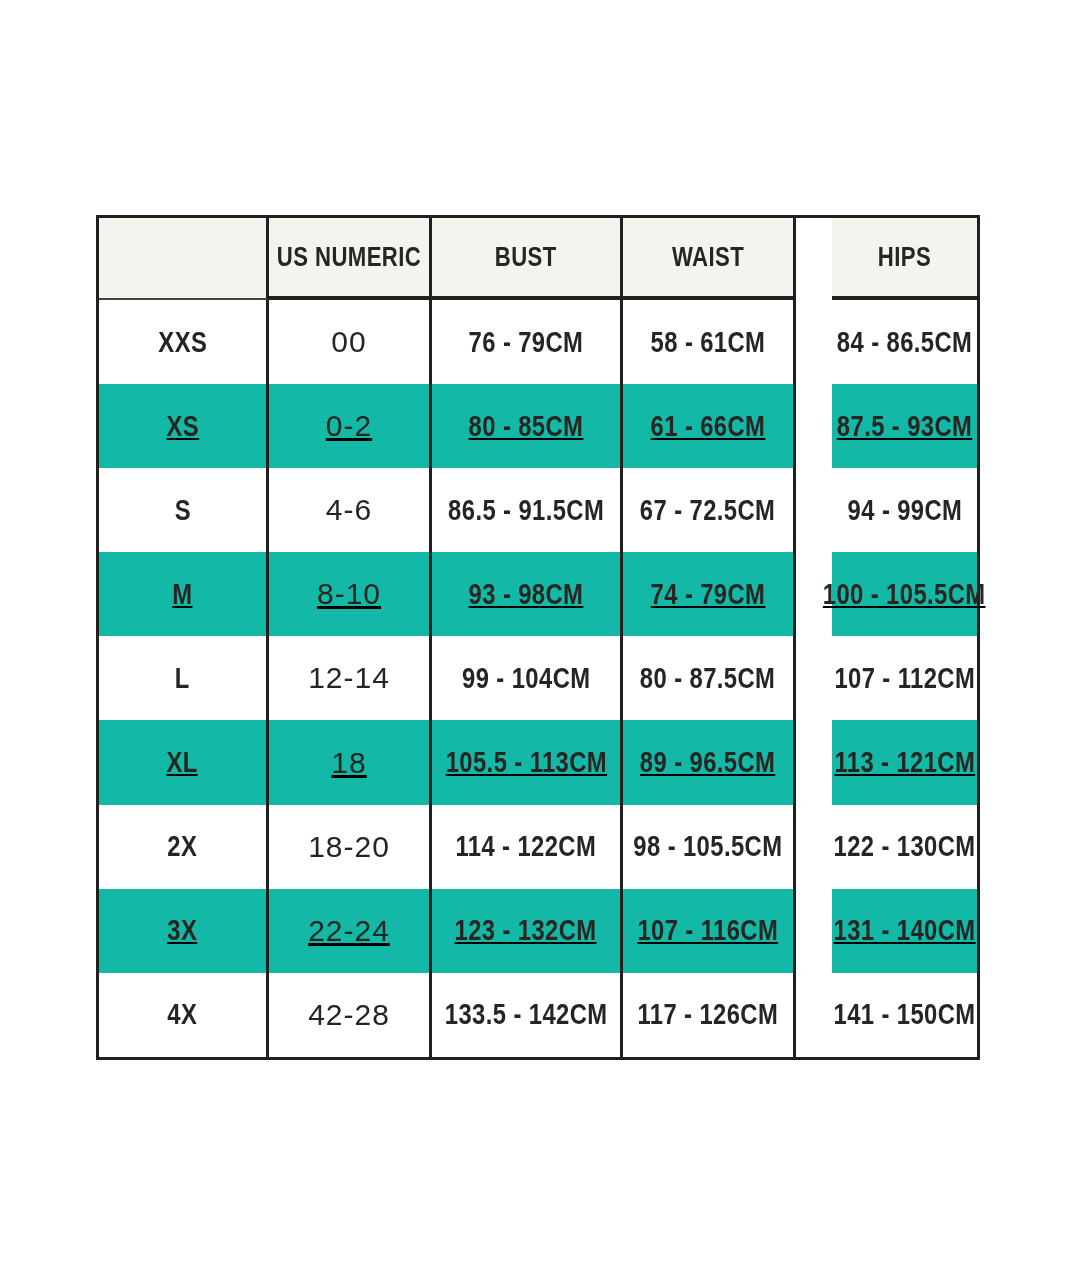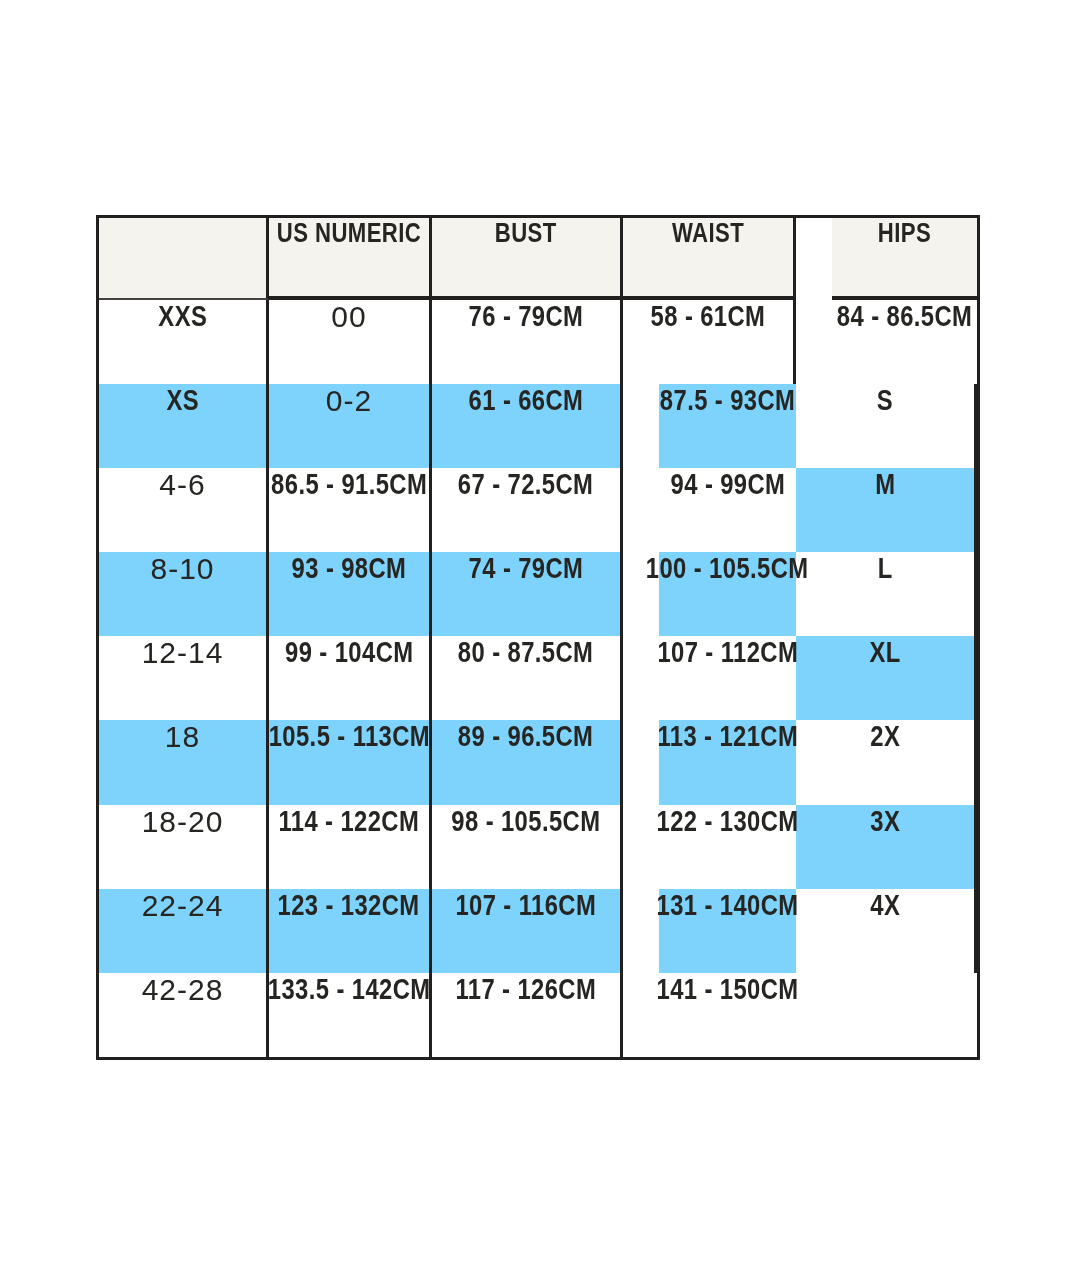--- a/index.html
+++ b/index.html
@@ -24,33 +24,33 @@
     border: 3px solid #21201e;
     background: #ffffff;
     display: grid;
     grid-template-columns: 170px 163px 191px 173px 181px;
     grid-template-rows: 82px repeat(9, 84.1px);
   }
   .c {
     box-sizing: border-box;
     border-right: 3px solid #21201e;
     display: flex;
-    align-items: flex-start;
+    align-items: center;
     justify-content: center;
     background: #ffffff;
   }
   .c.last { border-right: none; margin-left: 36px; }
   .c.h {
     background: #f4f3ee;
     border-bottom: 4px solid #21201e;
   }
   .c.h.hfirst {
     border-bottom: 2px solid #45443f;
   }
-  .c.alt { background: #7dd3fc; }
+  .c.alt { background: #14b8a6; text-decoration: underline; }
   .t {
     color: #262522;
     white-space: nowrap;
     display: inline-block;
   }
   .cond {
     font-weight: 700;
     font-size: 29px;
     transform: scaleX(0.82);
     transform-origin: center;
@@ -102,20 +102,23 @@
       <span class="t cond">84 - 86.5CM</span>
     </div>
 
   <div class="c alt">
       <span class="t cond">XS</span>
     </div>
   <div class="c alt">
       <span class="t num">0-2</span>
     </div>
   <div class="c alt">
+      <span class="t cond">80 - 85CM</span>
+    </div>
+  <div class="c alt">
       <span class="t cond">61 - 66CM</span>
     </div>
   <div class="c alt last">
       <span class="t cond">87.5 - 93CM</span>
     </div>
 
   <div class="c">
       <span class="t cond">S</span>
     </div>
   <div class="c">

